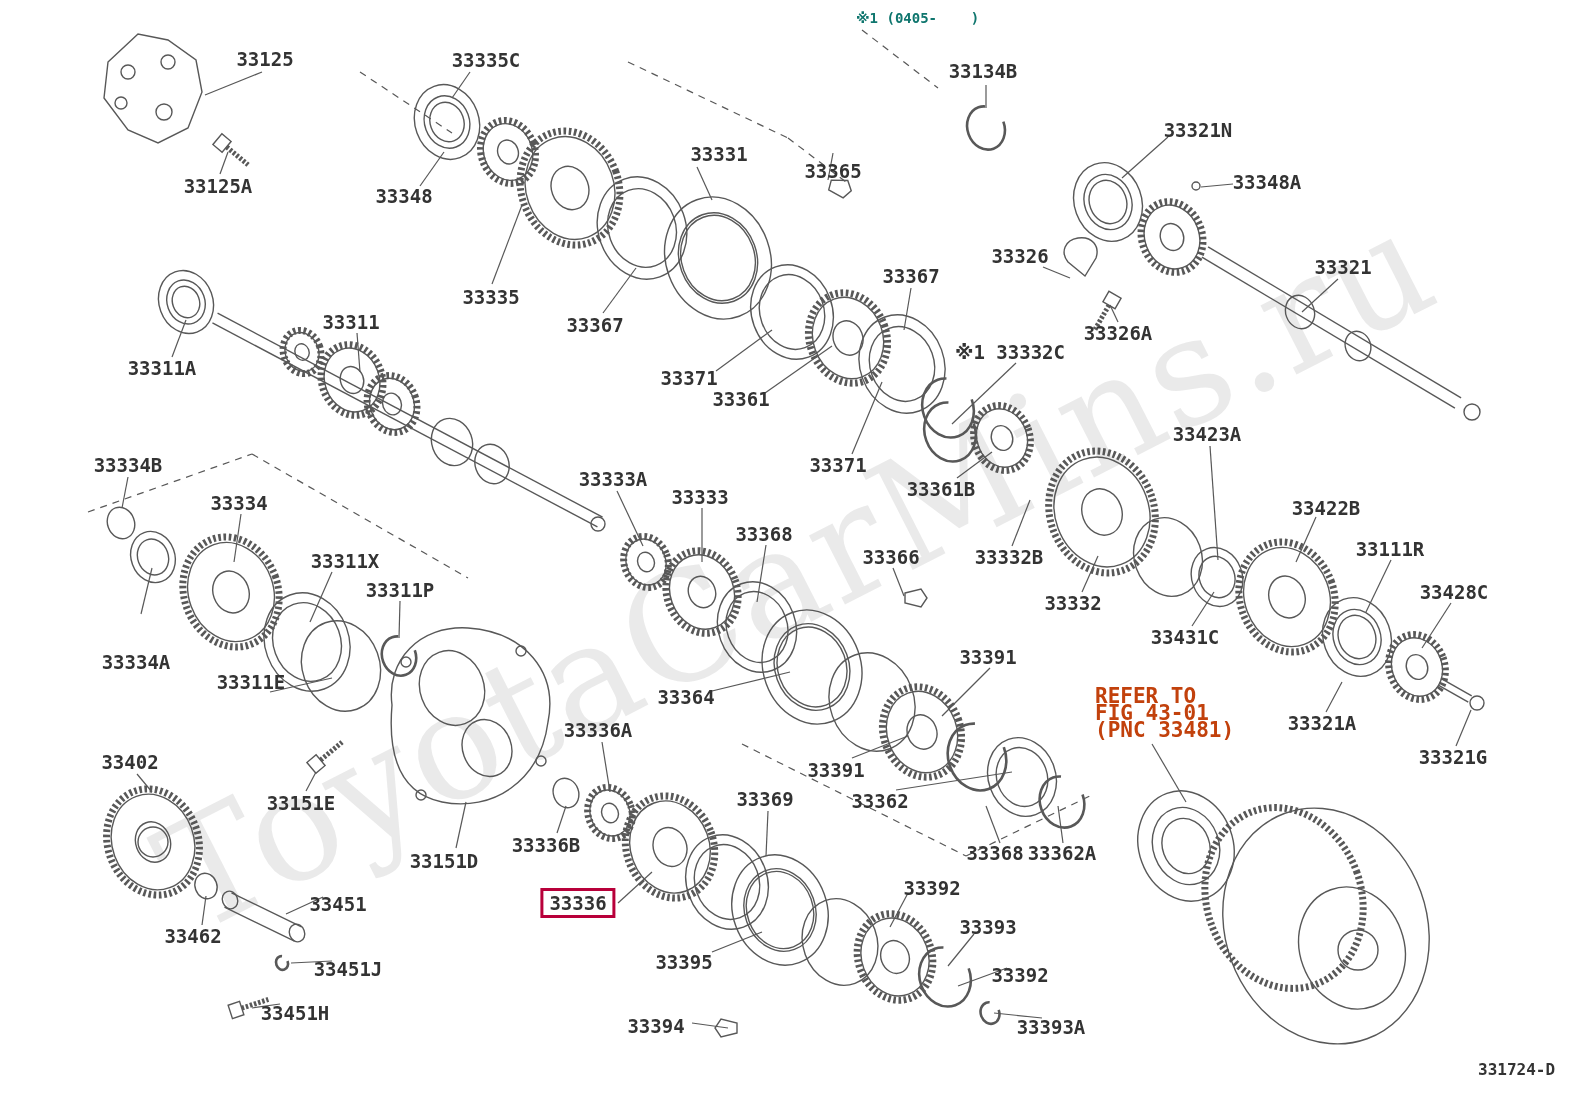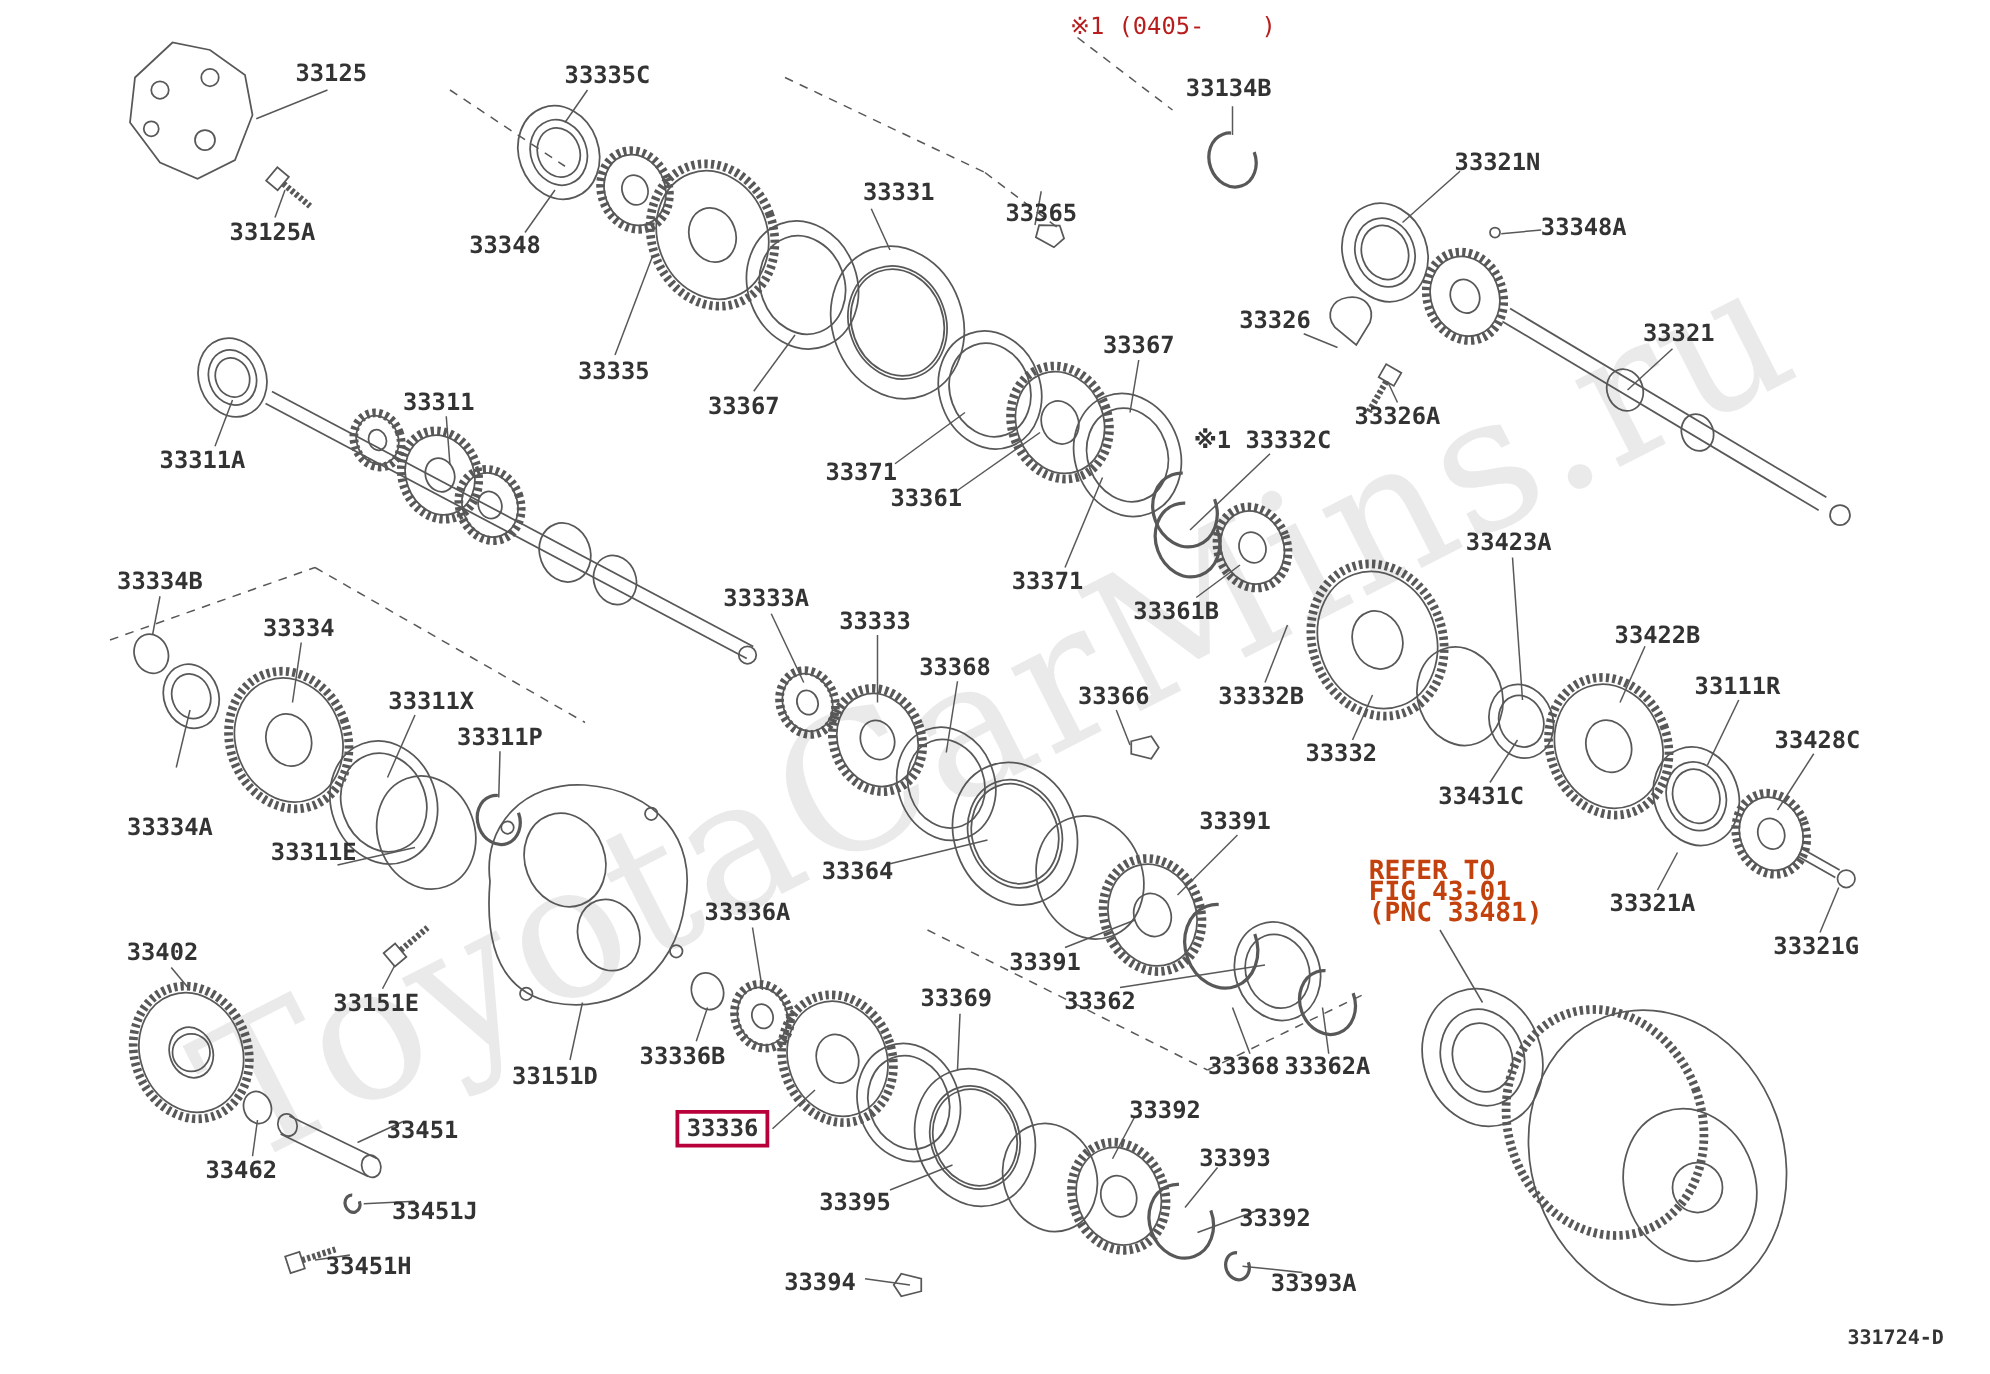--- a/index.html
+++ b/index.html
@@ -7,21 +7,21 @@
          font-family:"DejaVu Sans Mono","DejaVu Sans",monospace;}
   #art{position:absolute;left:0;top:0;z-index:1;}
   .watermark{position:absolute;left:50%;top:52%;z-index:2;pointer-events:none;
              transform:translate(-50%,-50%) rotate(-27deg);
              font-family:"DejaVu Serif","Liberation Serif",serif;
              font-size:150px;letter-spacing:2px;color:rgba(80,80,80,0.12);white-space:nowrap;}
   #labels{position:absolute;left:0;top:0;width:100%;height:100%;z-index:3;}
   .label{position:absolute;transform:translate(-50%,-50%);font-size:19px;font-weight:bold;
          color:#333;white-space:nowrap;cursor:pointer;}
   .label.highlight{border:3px solid #b8003a;padding:1px 6px;background:rgba(255,255,255,0.0);}
-  .note{position:absolute;font-size:19px;font-weight:normal;color:#b91c1c;white-space:pre;z-index:3;}
+  .note{position:absolute;font-size:14px;font-weight:bold;color:#0f766e;white-space:pre;z-index:3;}
   .refer{position:absolute;left:1095px;top:688px;z-index:3;font-size:21px;font-weight:bold;
          color:#c2410c;line-height:17px;white-space:nowrap;}
   .code{position:absolute;left:1478px;top:1060px;z-index:3;font-size:16px;font-weight:bold;color:#333;}
 </style>
 </head>
 <body>
 
 <div id="stage">
   <svg id="art" width="1592" height="1099" viewBox="0 0 1592 1099">
       <ellipse cx="447" cy="122" rx="31.919999999999998" ry="38" fill="none" stroke="#585858" stroke-width="1.4" transform="rotate(-20 447 122)"></ellipse>

